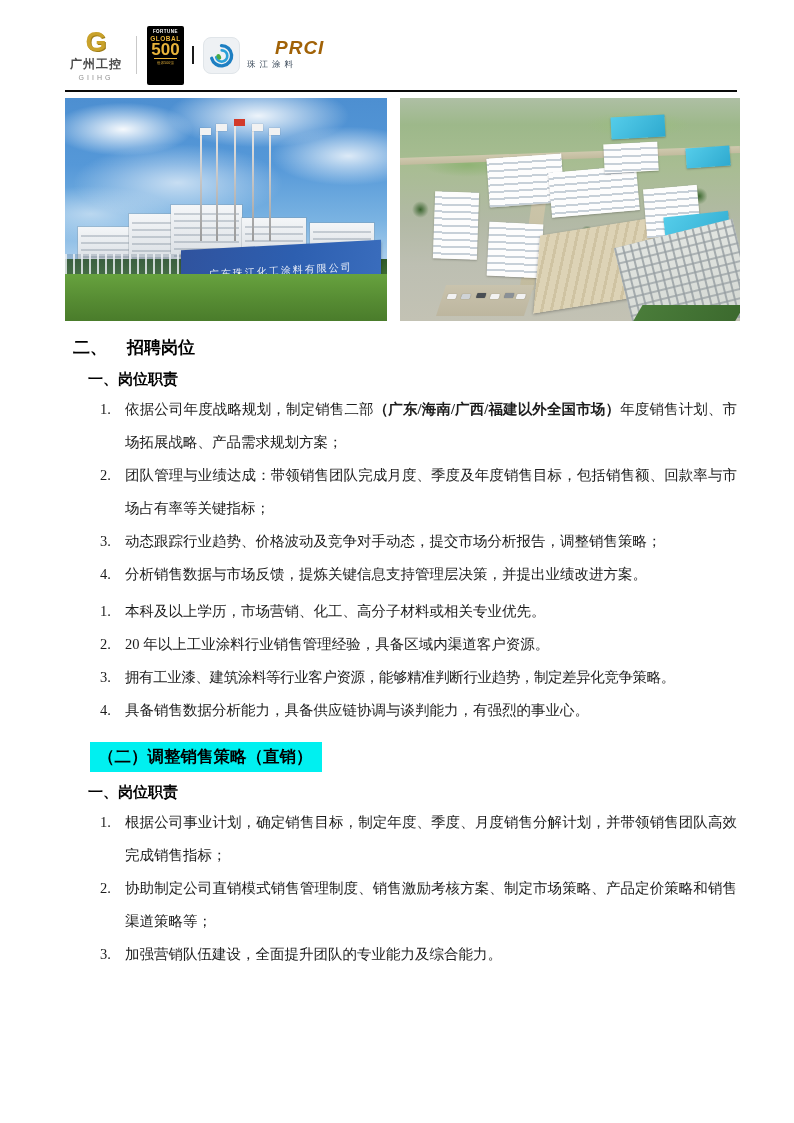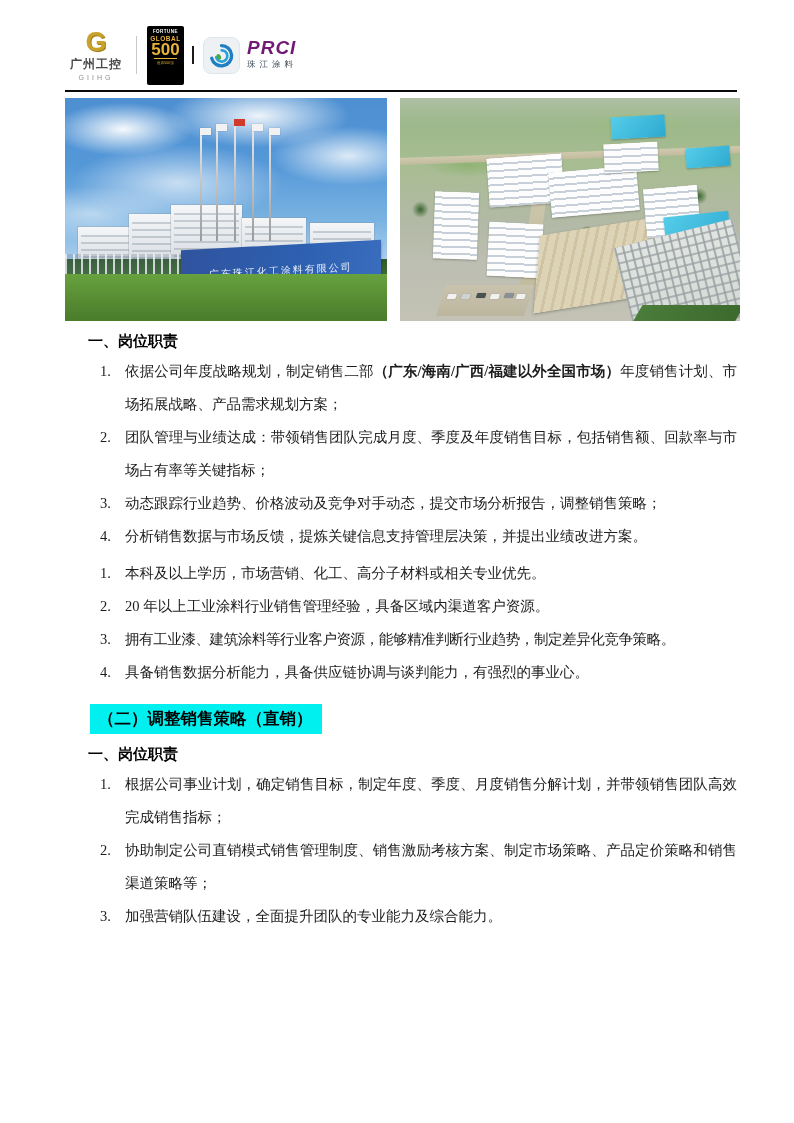--- a/index.html
+++ b/index.html
@@ -17,21 +17,21 @@
   .fortune { width:37px; background:#000; border-radius:2px; padding:3px 2px 20px; text-align:center; font-family:"Liberation Sans",sans-serif; }
   .fortune .f1 { font-size:4.5px; color:#fff; font-weight:700; letter-spacing:.5px; }
   .fortune .f2 { font-size:6.5px; color:#e8b33a; font-weight:800; letter-spacing:.5px; margin-top:1px; }
   .fortune .f3 { font-size:17px; color:#e8b33a; font-weight:800; line-height:15px; }
   .fortune .fline { height:1px; background:#e8b33a; margin:1px 5px; }
   .fortune .f4 { font-size:4px; color:#e8b33a; transform:scale(.9); }
   .vsep2 { width:2px; height:18px; background:#1a1a1a; margin:0 9px 0 8px; }
   .prci { display:flex; align-items:center; gap:7px; }
   .prci-tile { width:37px; height:37px; background:#eef1f4; border:1px solid #e0e5e9; border-radius:8px; display:flex; align-items:center; justify-content:center; }
   .prci-text { display:flex; flex-direction:column; }
-  .prci-name { font-family:"Liberation Sans",sans-serif; font-style:italic; font-weight:900; font-size:19px; line-height:18px; color:#701a75; letter-spacing:1px; }
+  .prci-name { font-family:"Liberation Sans",sans-serif; font-style:italic; font-weight:900; font-size:19px; line-height:18px; color:#a16207; letter-spacing:1px;margin-left:28px; }
   .prci-sub { font-size:8.5px; color:#3b4a5a; letter-spacing:4px; margin-top:2px; }
   .rule { border-top:2px solid #0a0a0a; margin:6px 57px 0 65px; }
 
   
   .photos { display:flex; gap:13px; margin:6px 54px 0 65px; height:223px; }
   .photo { position:relative; overflow:hidden; }
   .photo-left { width:322px; }
   .photo-right { width:340px; }
 
   
@@ -201,20 +201,23 @@
         <div class="car" style="left:38%; top:26%; background:#4a4f54;"></div>
         <div class="car" style="left:54%; top:30%; background:#f2f2f2;"></div>
         <div class="car" style="left:70%; top:26%; background:#8a9096;"></div>
         <div class="car" style="left:84%; top:30%; background:#f2f2f2;"></div>
       </div>
       <div class="lattice"></div>
       <div class="hedge-r"></div>
     </div>
   </div>
 
+  <div class="sec-title">
+    <span>二、</span><span class="tab"></span><span>招聘岗位</span>
+  </div>
 
   <div class="sub">一、岗位职责</div>
   <div class="olist">
     <div class="li">
       <span class="num">1.</span>
       <span class="txt"><span>依据公司年度战略规划，制定销售二部</span><b>（广东/海南/广西/福建以外全国市场）</b><span>年度销售计划、市场拓展战略、产品需求规划方案；</span></span>
     </div>
     <div class="li">
       <span class="num">2.</span>
       <span class="txt">团队管理与业绩达成：带领销售团队完成月度、季度及年度销售目标，包括销售额、回款率与市场占有率等关键指标；</span>

